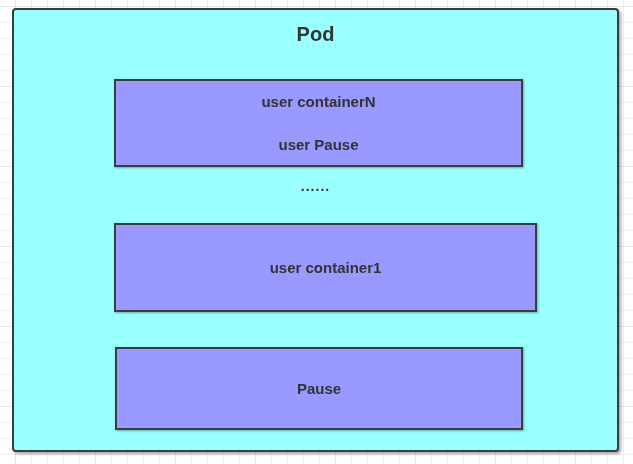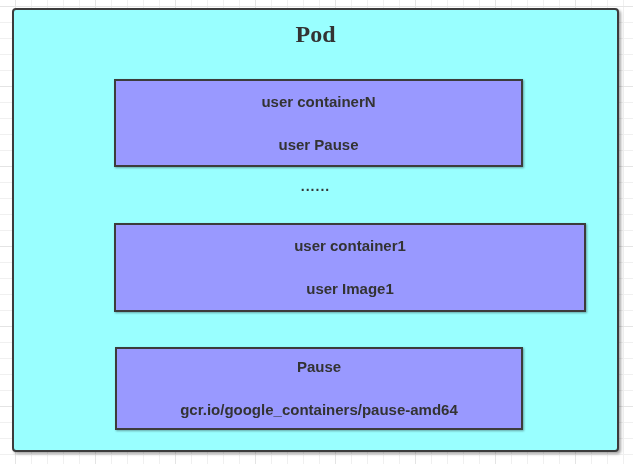--- a/index.html
+++ b/index.html
@@ -37,45 +37,44 @@
     border: 2px solid var(--stroke, #3C3C3C);
     border-radius: 4px;
     box-shadow: 2px 2px 3px rgba(0,0,0,0.35);
   }
   .pod-title {
     position: absolute;
     top: 13px;
     left: 0;
     width: 100%;
     text-align: center;
-    font-size: 24px;
+    font-size: 20px;
     line-height: 22px;
     font-weight: bold;
     color: var(--text, #333333);
-    font-family: Liberation Serif, serif;
   }
   .cbox {
     position: absolute;
     box-sizing: border-box;
     background: var(--container_fill, #9999FF);
     border: 2px solid var(--stroke, #3C3C3C);
     box-shadow: 1px 1px 2px rgba(0,0,0,0.35);
     display: flex;
     flex-direction: column;
     align-items: center;
     justify-content: center;
     gap: 25px;
     font-size: 15px;
     line-height: 18px;
     font-weight: bold;
     color: var(--text, #333333);
     text-align: center;
   }
   .box-n     { left: 100px; top: 69px;  width: 409px; height: 88px; }
-  .box-1     { left: 100px; top: 213px; width: 472px; height: 89px; }
+  .box-1     { left: 100px; top: 213px; width: 423px; height: 89px; }
   .box-pause { left: 101px; top: 337px; width: 408px; height: 83px; }
   .ellipsis {
     position: absolute;
     top: 166px;
     left: 0;
     width: 100%;
     text-align: center;
     font-size: 14px;
     line-height: 20px;
     font-weight: bold;
@@ -93,22 +92,20 @@
 
     <div class="cbox box-n">
       <span>user containerN</span>
       <span>user Pause</span>
     </div>
 
     <div class="ellipsis">......</div>
 
     <div class="cbox box-1">
       <span>user container1</span>
-      <span>user Image1</span>
     </div>
 
     <div class="cbox box-pause">
       <span>Pause</span>
-      <span>gcr.io/google_containers/pause-amd64</span>
     </div>
 
   </div>
 </div>
 
 </body></html>

